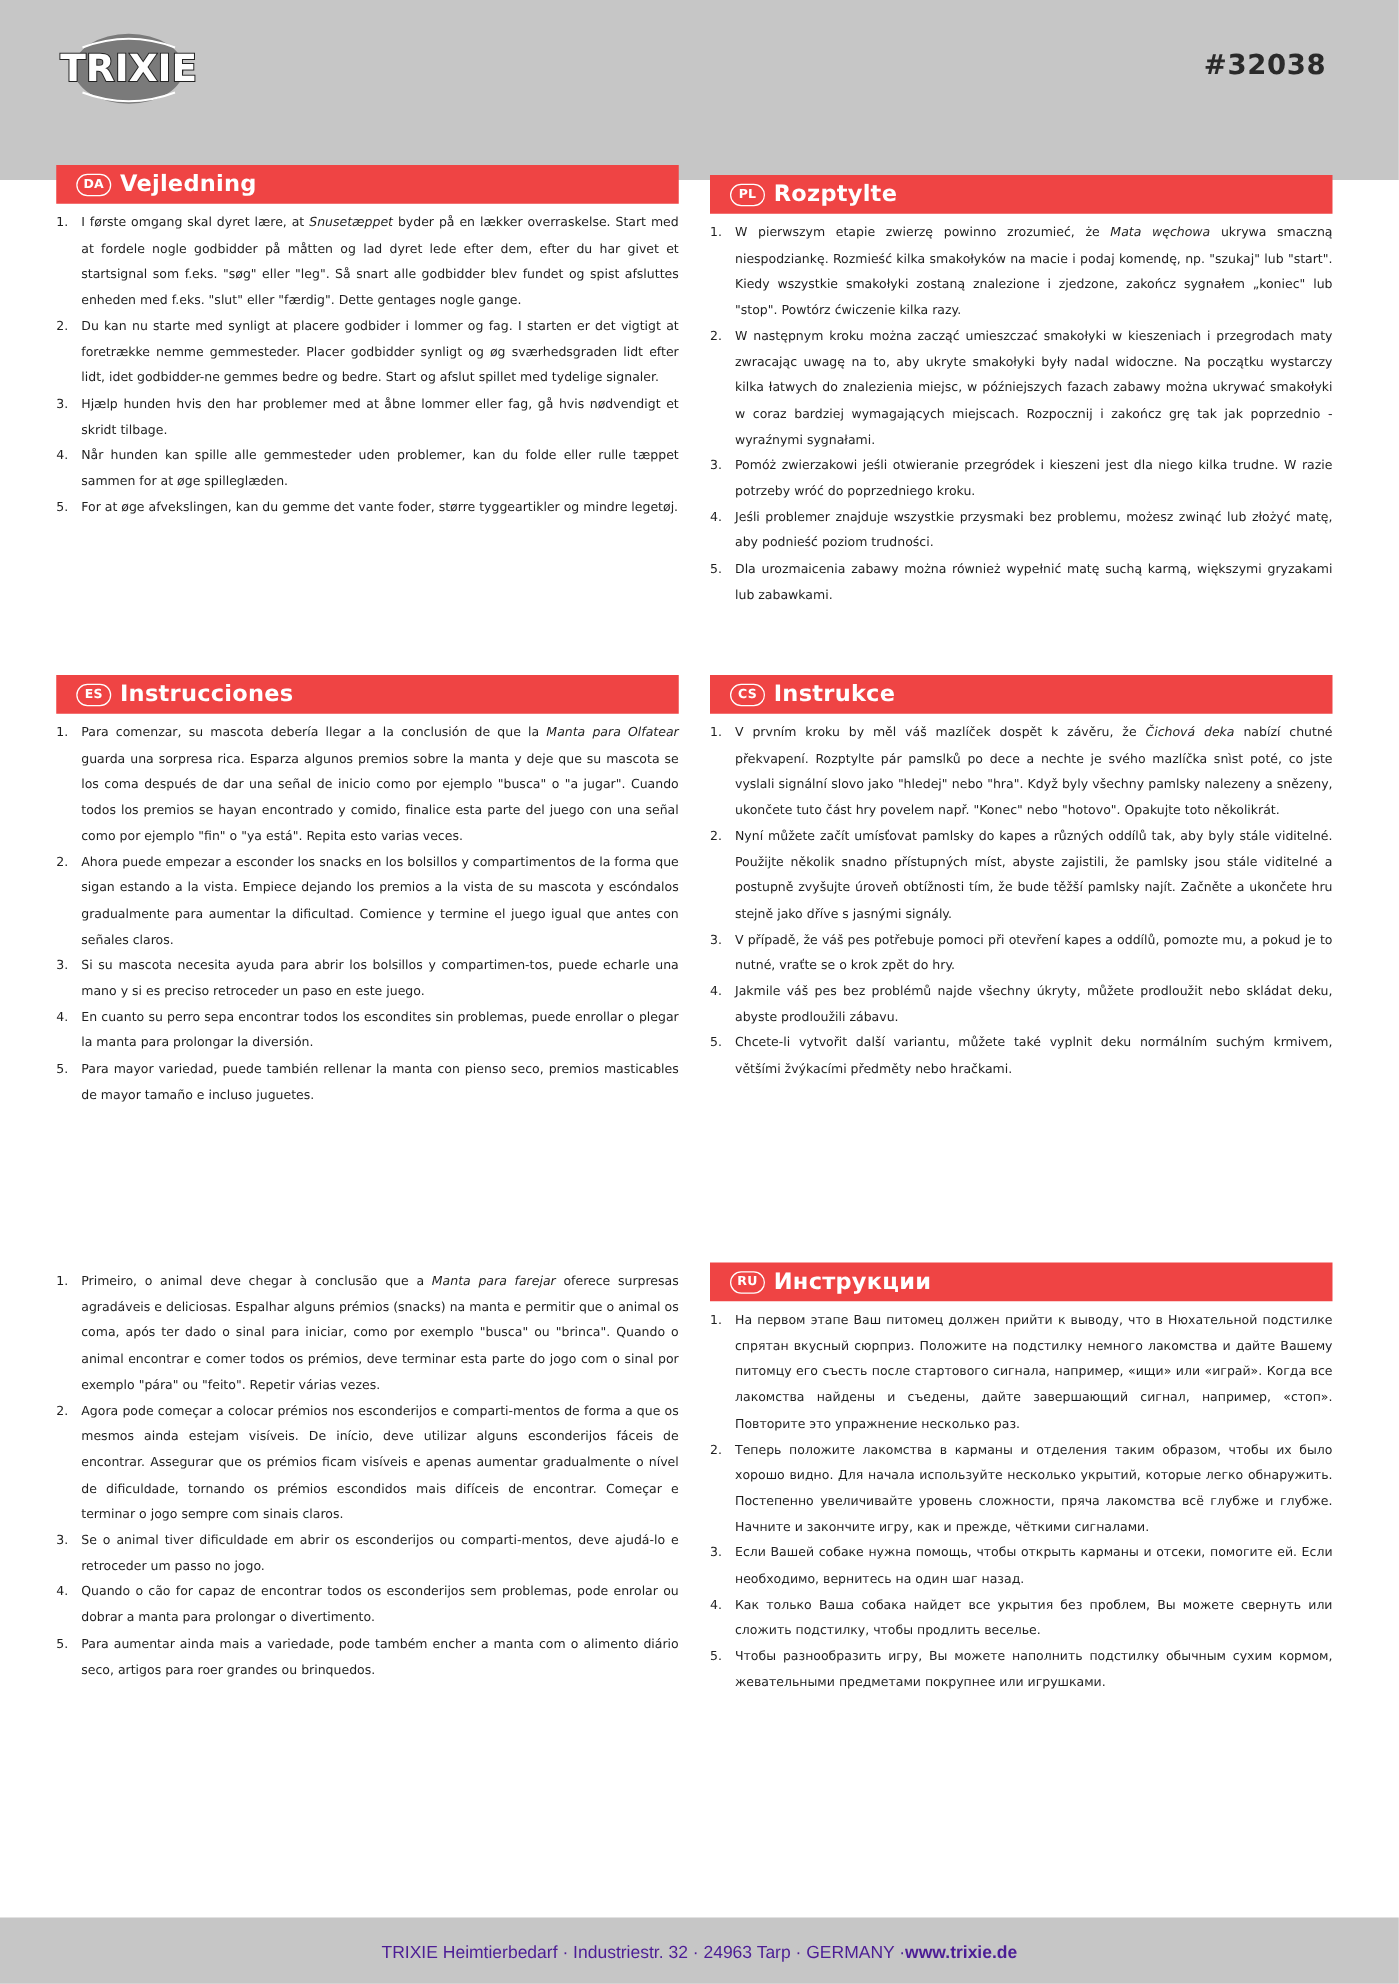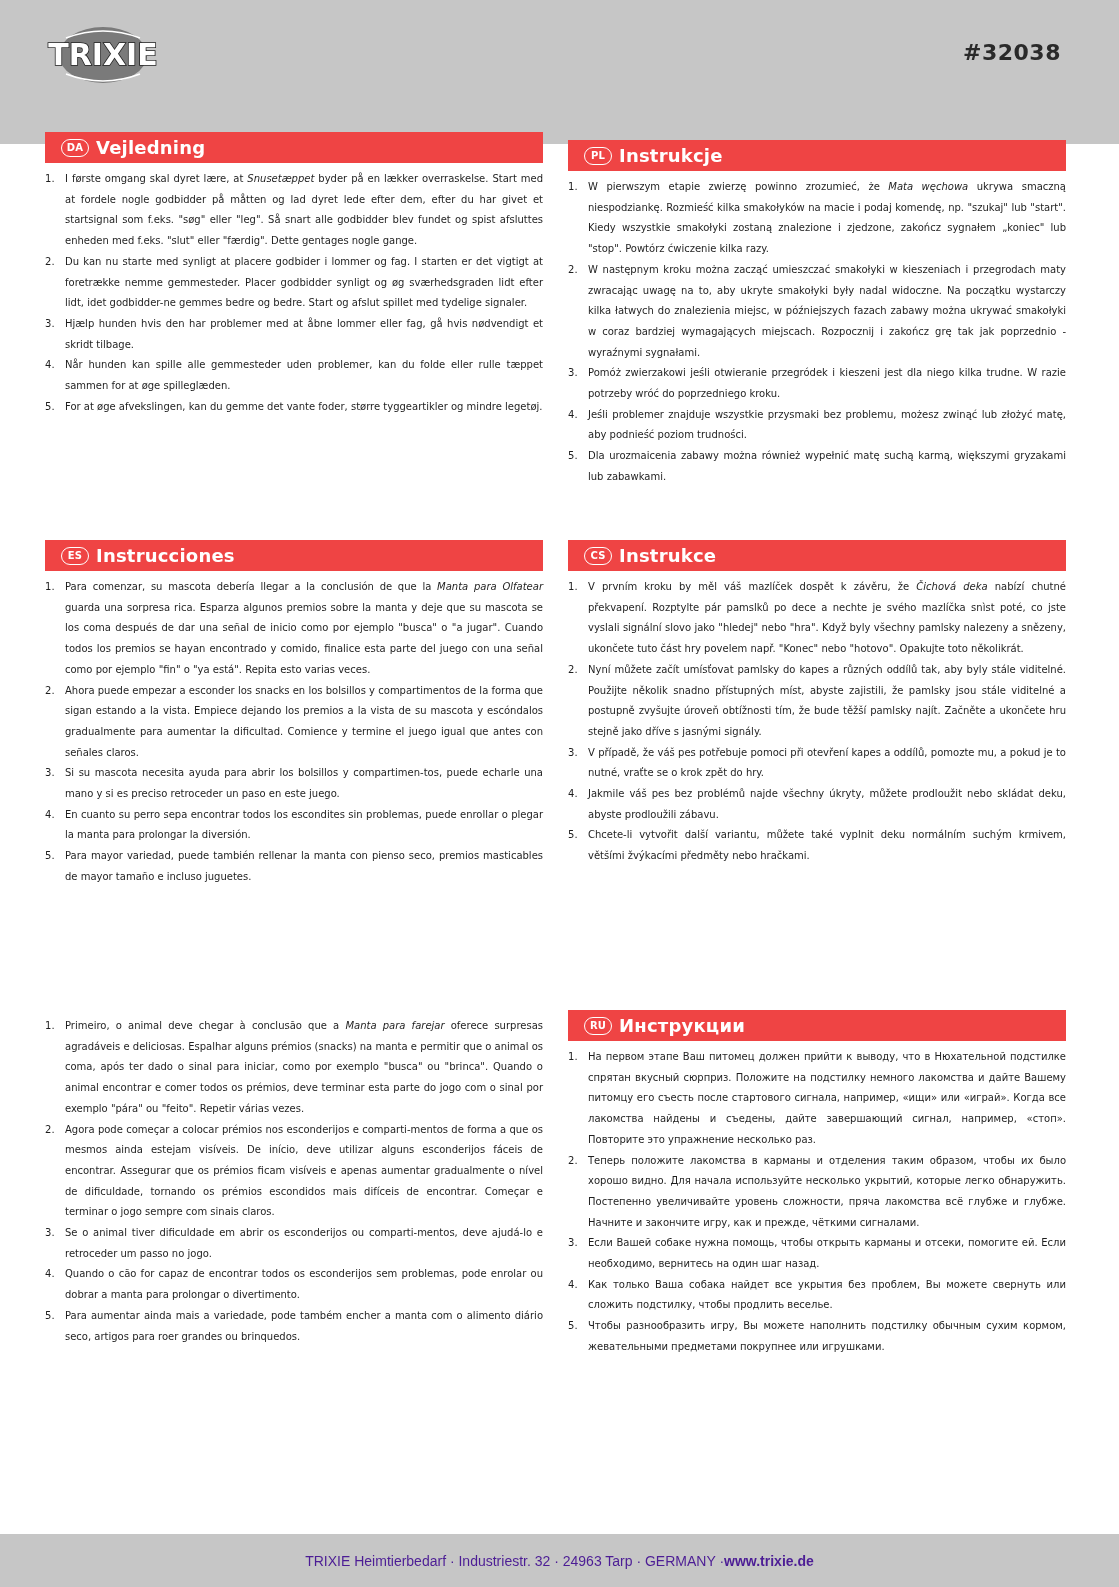--- a/index.html
+++ b/index.html
@@ -64,21 +64,21 @@
       <li><span>I første omgang skal dyret lære, at </span><em>Snusetæppet</em><span> byder på en lækker overraskelse. Start med at fordele nogle godbidder på måtten og lad dyret lede efter dem, efter du har givet et startsignal som f.eks. "søg" eller "leg". Så snart alle godbidder blev fundet og spist afsluttes enheden med f.eks. "slut" eller "færdig". Dette gentages nogle gange.</span></li>
       <li><span>Du kan nu starte med synligt at placere godbider i lommer og fag. I starten er det vigtigt at foretrække nemme gemmesteder. Placer godbidder synligt og øg sværhedsgraden lidt efter lidt, idet godbidder-ne gemmes bedre og bedre. Start og afslut spillet med tydelige signaler.</span></li>
       <li><span>Hjælp hunden hvis den har problemer med at åbne lommer eller fag, gå hvis nødvendigt et skridt tilbage.</span></li>
       <li><span>Når hunden kan spille alle gemmesteder uden problemer, kan du folde eller rulle tæppet sammen for at øge spilleglæden.</span></li>
       <li><span>For at øge afvekslingen, kan du gemme det vante foder, større tyggeartikler og mindre legetøj.</span></li>
     </ol>
   </div>
 <div class="section" style="left:568px; top:140px;">
     <div class="sec-head">
       <span class="badge">PL</span>
-      <span>Instrukcje</span>
+      <span>Rozptylte</span>
     </div>
     <ol class="items">
       <li><span>W pierwszym etapie zwierzę powinno zrozumieć, że </span><em>Mata węchowa</em><span> ukrywa smaczną niespodziankę. Rozmieść kilka smakołyków na macie i podaj komendę, np. "szukaj" lub "start". Kiedy wszystkie smakołyki zostaną znalezione i zjedzone, zakończ sygnałem „koniec" lub "stop". Powtórz  ćwiczenie kilka razy.</span></li>
       <li><span>W następnym kroku można zacząć umieszczać smakołyki w kieszeniach i przegrodach maty zwracając uwagę na to, aby ukryte smakołyki były nadal widoczne. Na początku wystarczy kilka łatwych do znalezienia miejsc, w późniejszych fazach zabawy można ukrywać smakołyki w coraz bardziej wymagających miejscach. Rozpocznij i zakończ grę tak jak poprzednio -  wyraźnymi sygnałami.</span></li>
       <li><span>Pomóż zwierzakowi jeśli otwieranie przegródek i kieszeni jest dla niego kilka trudne. W razie potrzeby wróć do poprzedniego kroku.</span></li>
       <li><span>Jeśli problemer znajduje wszystkie przysmaki bez problemu, możesz zwinąć lub złożyć matę, aby podnieść poziom trudności.</span></li>
       <li><span>Dla urozmaicenia zabawy można również wypełnić matę suchą karmą, większymi gryzakami lub zabawkami.</span></li>
     </ol>
   </div>
 <div class="section" style="left:45px; top:540px;">

